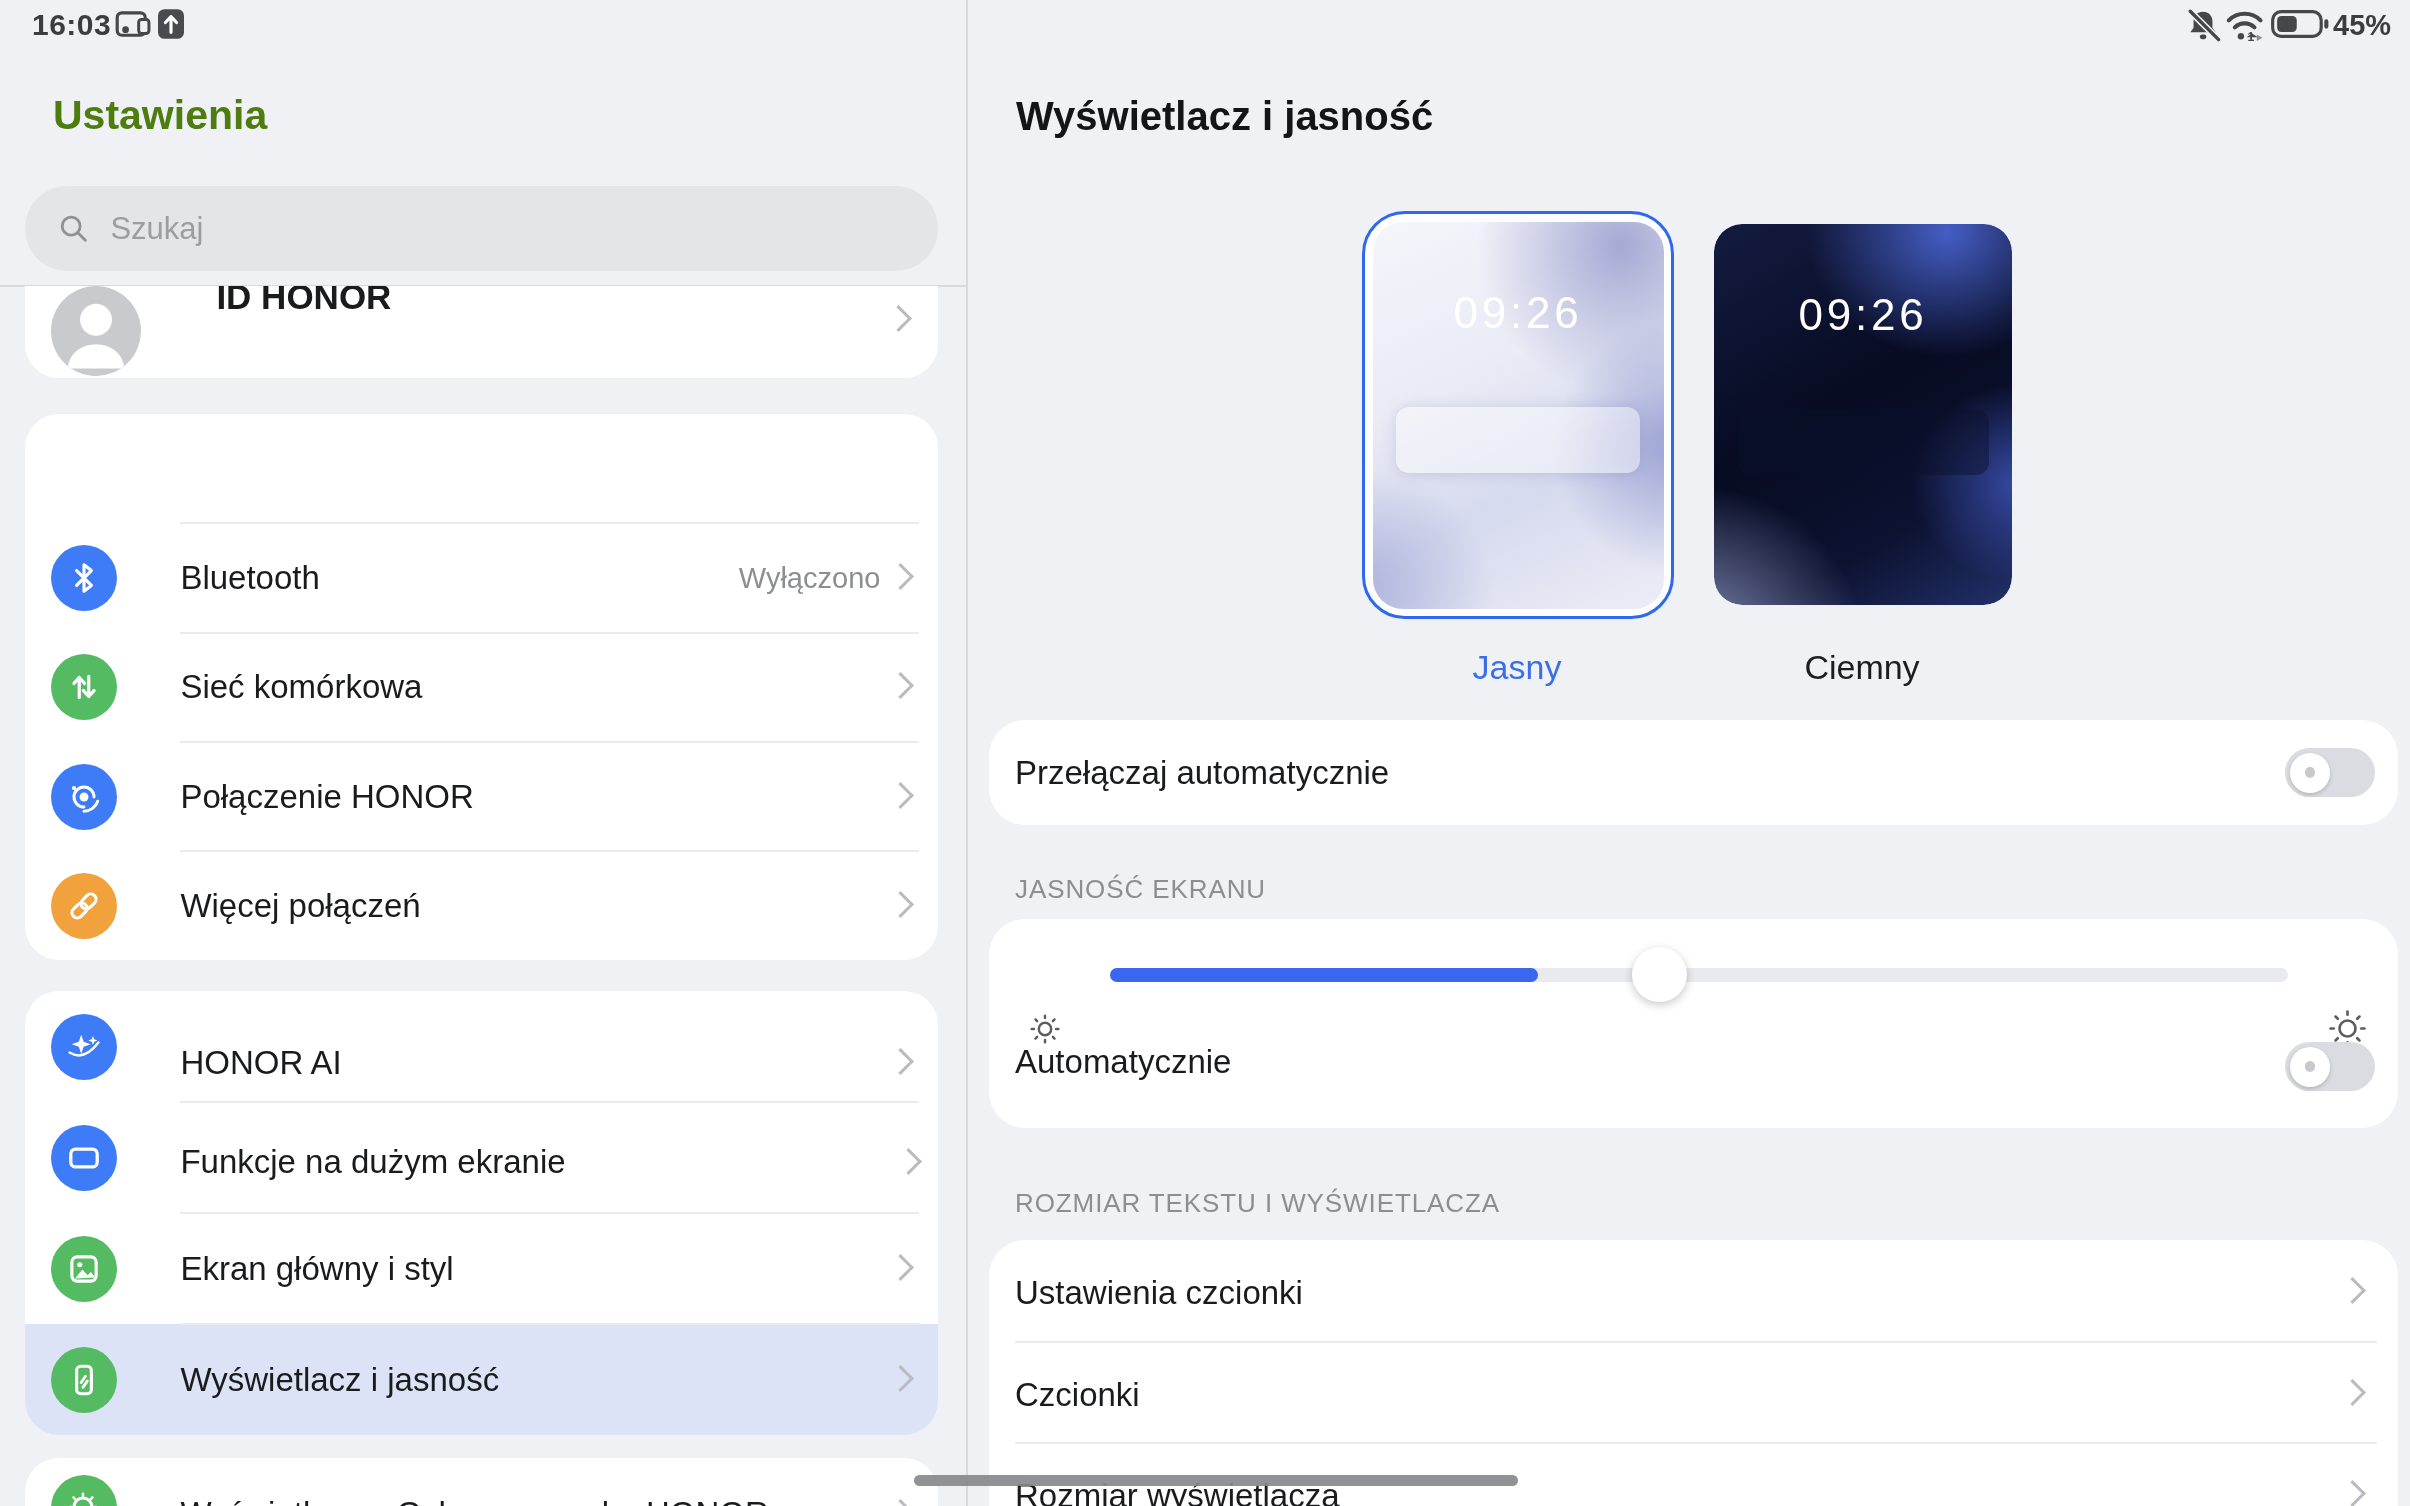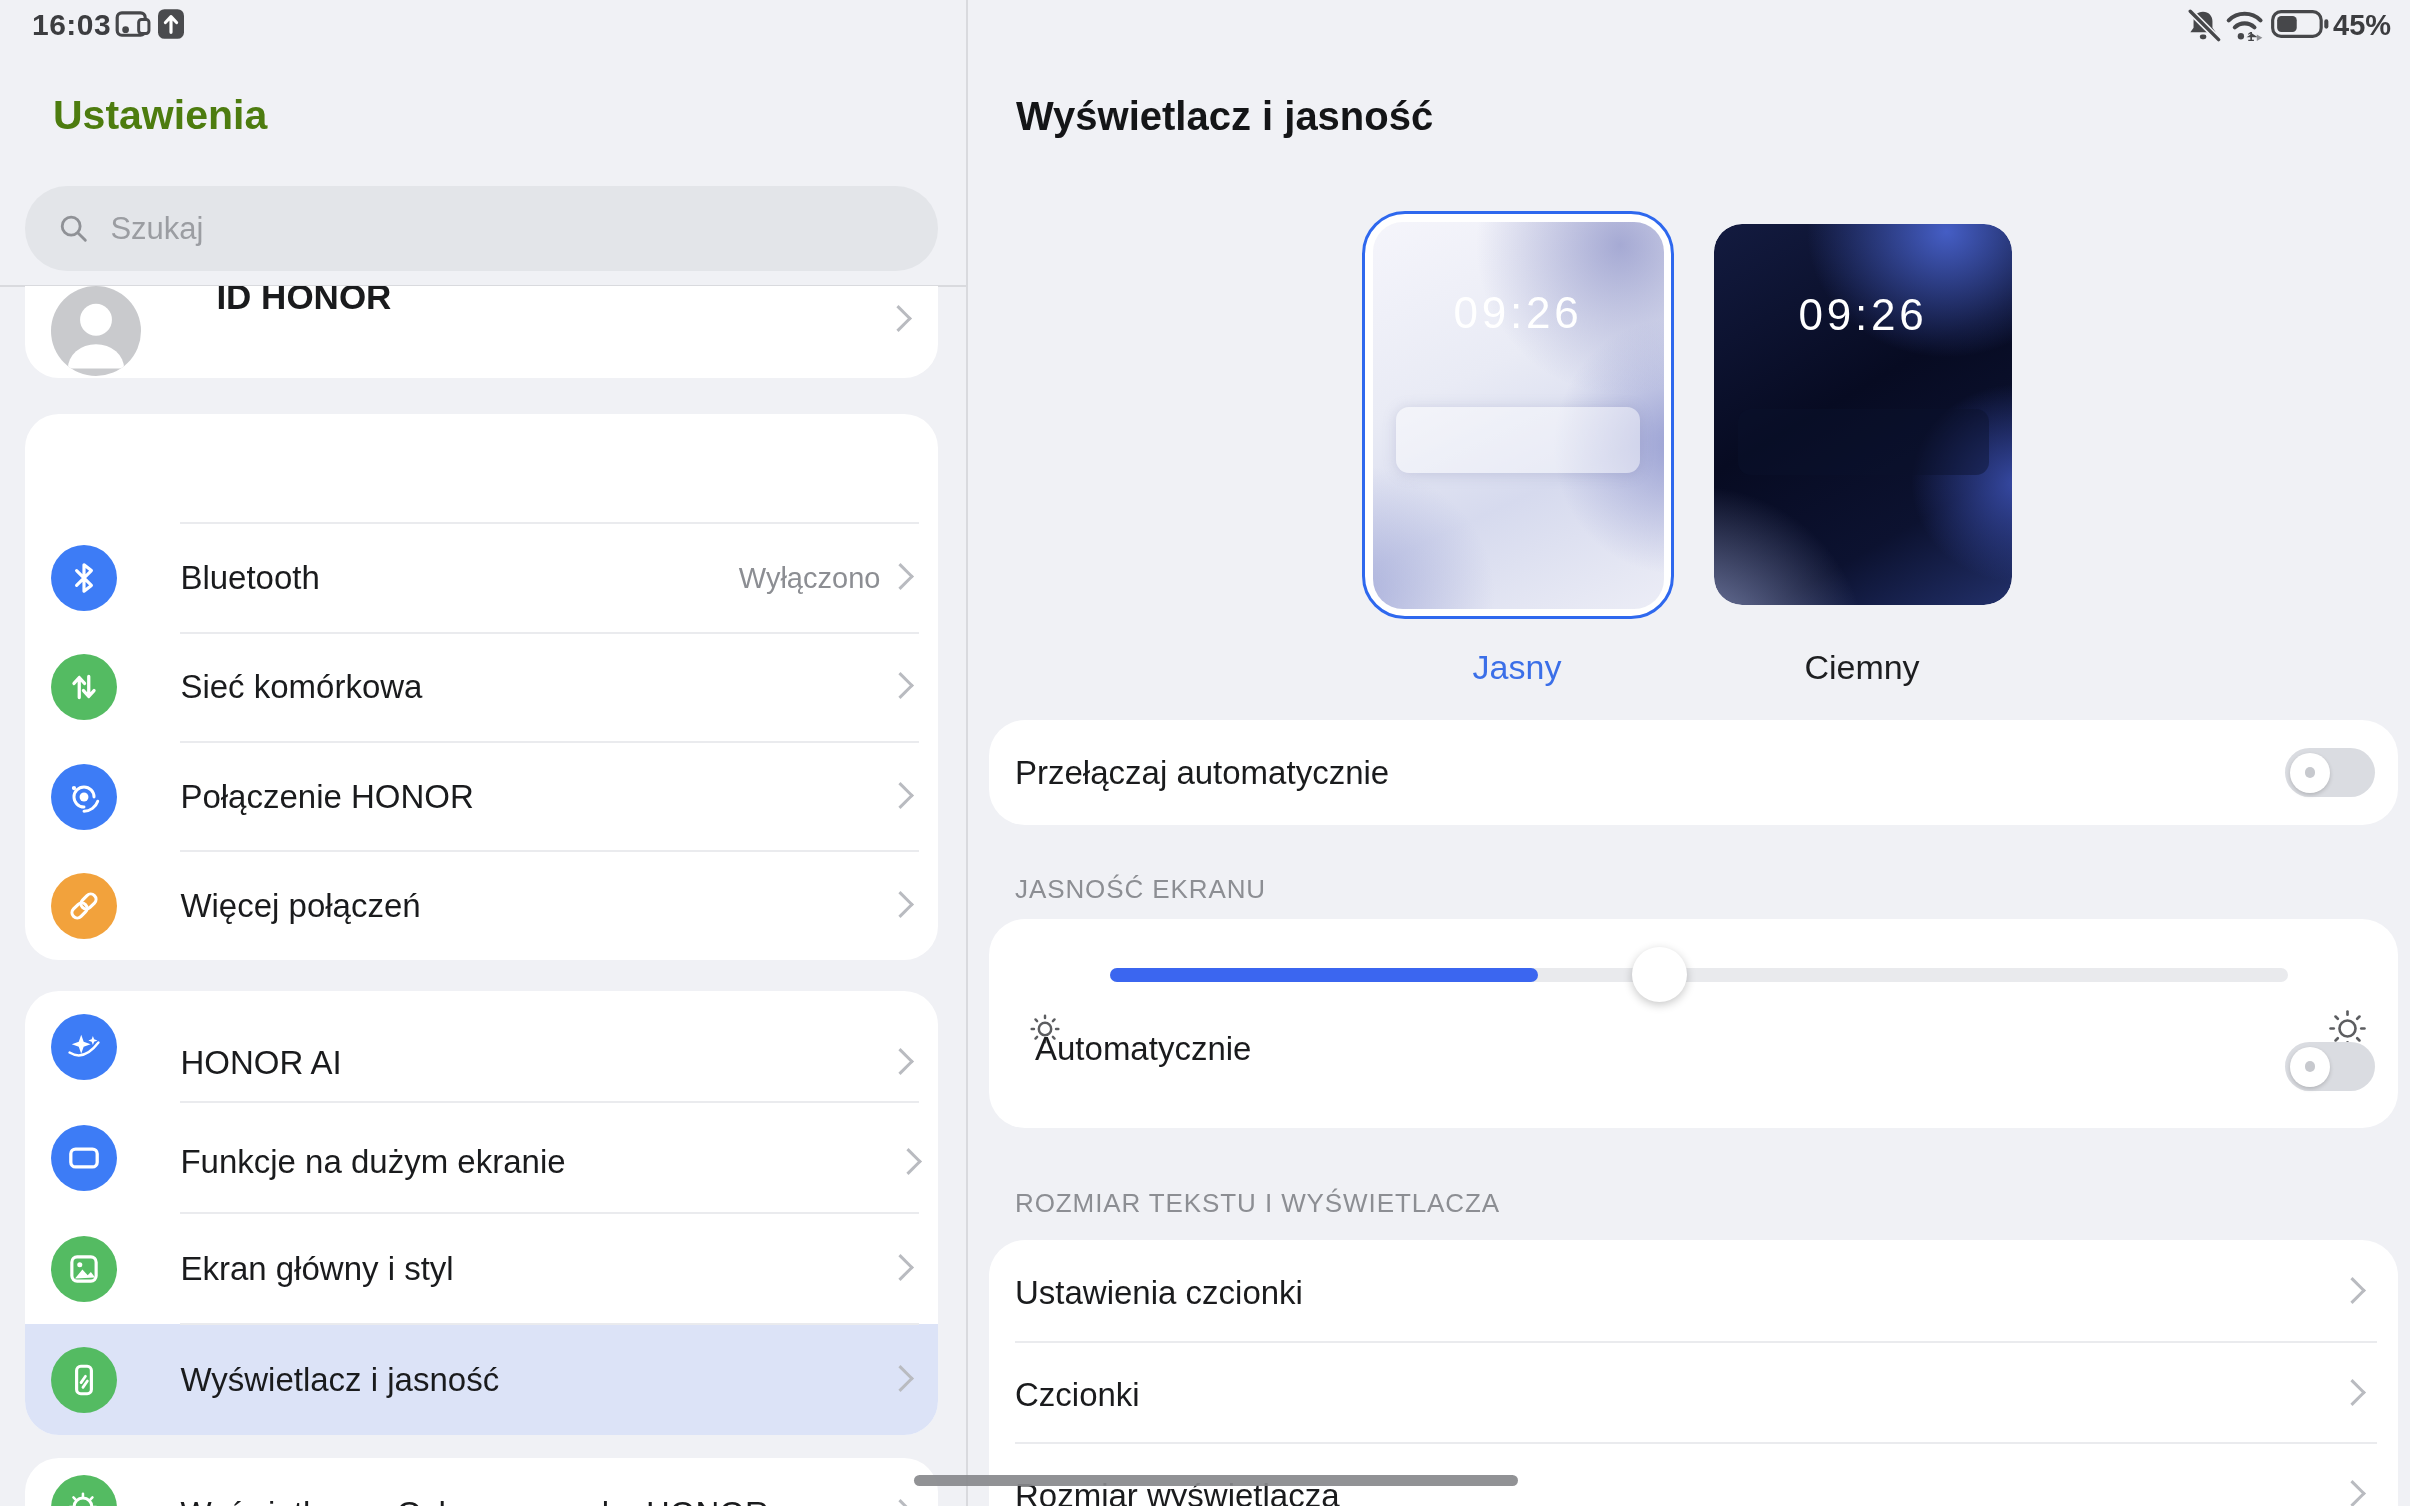--- a/index.html
+++ b/index.html
@@ -328,21 +328,21 @@
           <path d="M26 40.6 v3.4"></path>
           <path d="M8 26 h3.4"></path>
           <path d="M40.6 26 h3.4"></path>
           <path d="M13.3 13.3 l2.4 2.4"></path>
           <path d="M36.3 36.3 l2.4 2.4"></path>
           <path d="M38.7 13.3 l-2.4 2.4"></path>
           <path d="M15.7 36.3 l-2.4 2.4"></path>
         </g>
       </svg>
   </span>
-  <span class="row-label" style="top:111px;margin-left:20px;">Automatycznie</span>
+  <span class="row-label" style="top:124px;">Automatycznie</span>
   <span class="toggle" style="right:22.6px;top:123px;">
       <span class="knob"></span>
     </span>
 </div>
 
 <div class="abs section-h" style="top:1188px;">ROZMIAR TEKSTU I WYŚWIETLACZA</div>
 
 <div class="rcard" style="top:1240px;height:339px;">
   <div style="position:absolute;left:0;top:0;width:100%;height:101px;">
     <span class="row-label" style="top:34px;">Ustawienia czcionki</span>

